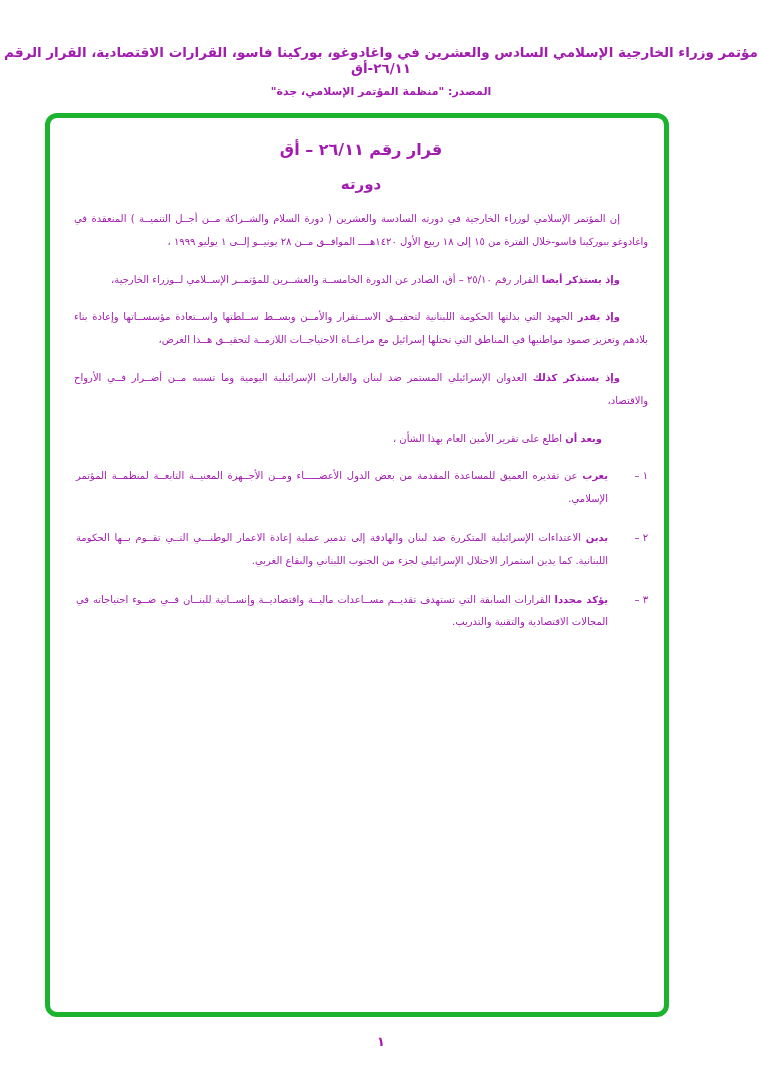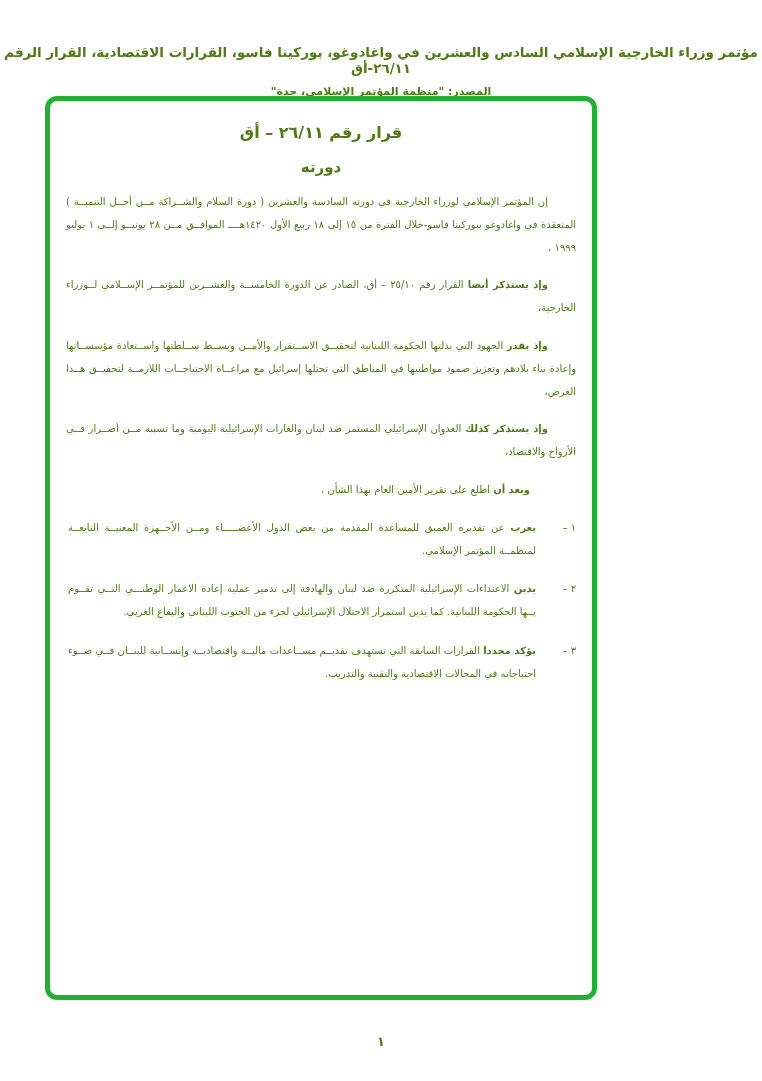--- a/index.html
+++ b/index.html
@@ -6,21 +6,21 @@
     margin: 0;
     padding: 0;
     background: #ffffff;
   }
   .page {
     position: relative;
     width: 762px;
     height: 1081px;
     background: #ffffff;
     font-family: "DejaVu Sans", sans-serif;
-    color: #4d7c0f;
+    color: #a21caf;
     direction: rtl;
     overflow: hidden;
   }
   .doc-header {
     position: absolute;
     top: 44px;
     left: 0;
     width: 100%;
     text-align: center;
   }
@@ -29,28 +29,28 @@
     font-weight: bold;
     letter-spacing: 0px;
   }
   .doc-header .line2 {
     margin-top: 9px;
     font-size: 11px;
     font-weight: bold;
   }
   .green-box {
     position: absolute;
-    top: 96px;
+    top: 113px;
     left: 45px;
-    width: 552px;
+    width: 624px;
     height: 904px;
     border: 5px solid #1cb32e;
     border-radius: 12px;
     box-sizing: border-box;
-    padding: 22px 16px 0 16px;
+    padding: 22px 16px 0 24px;
   }
   .title-block {
     text-align: center;
     font-weight: bold;
   }
   .title-block .t1 { font-size: 16px; }
   .title-block .t2 { font-size: 15px; margin-top: 16px; }
   .title-block .t3 { font-size: 15.5px; margin-top: 15px; }
   .doc-body {
     margin-top: 15px;

